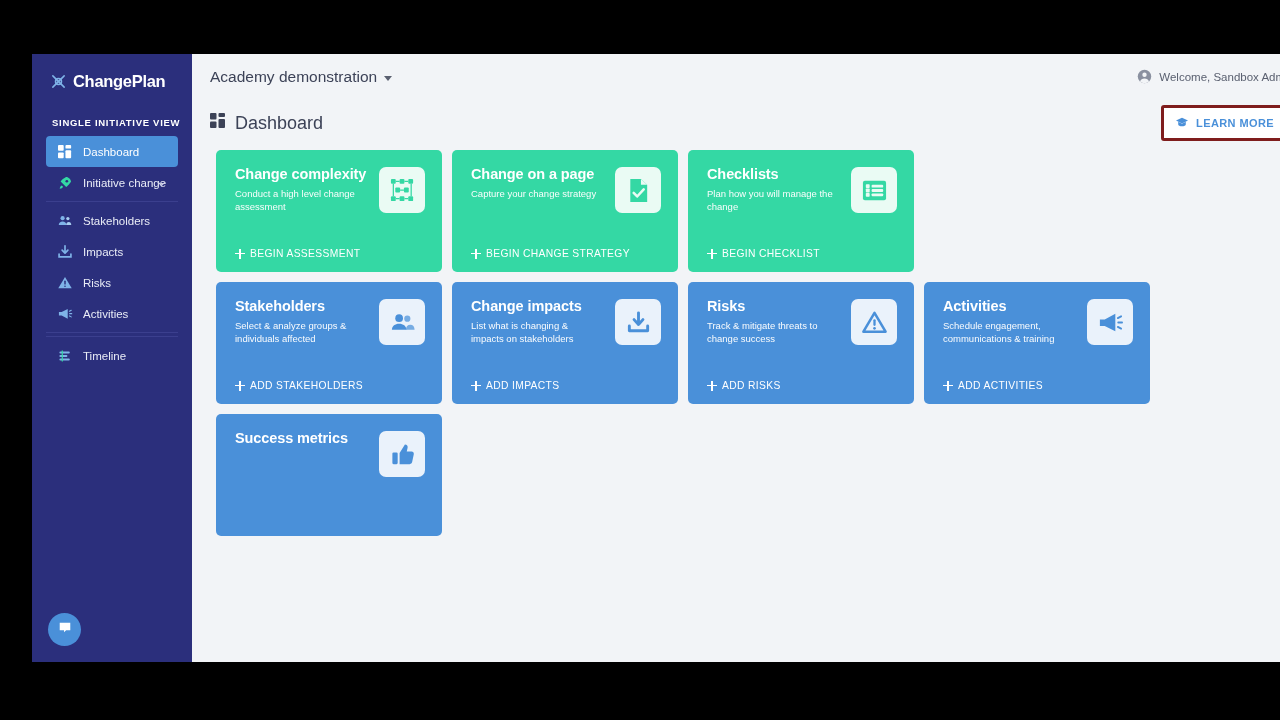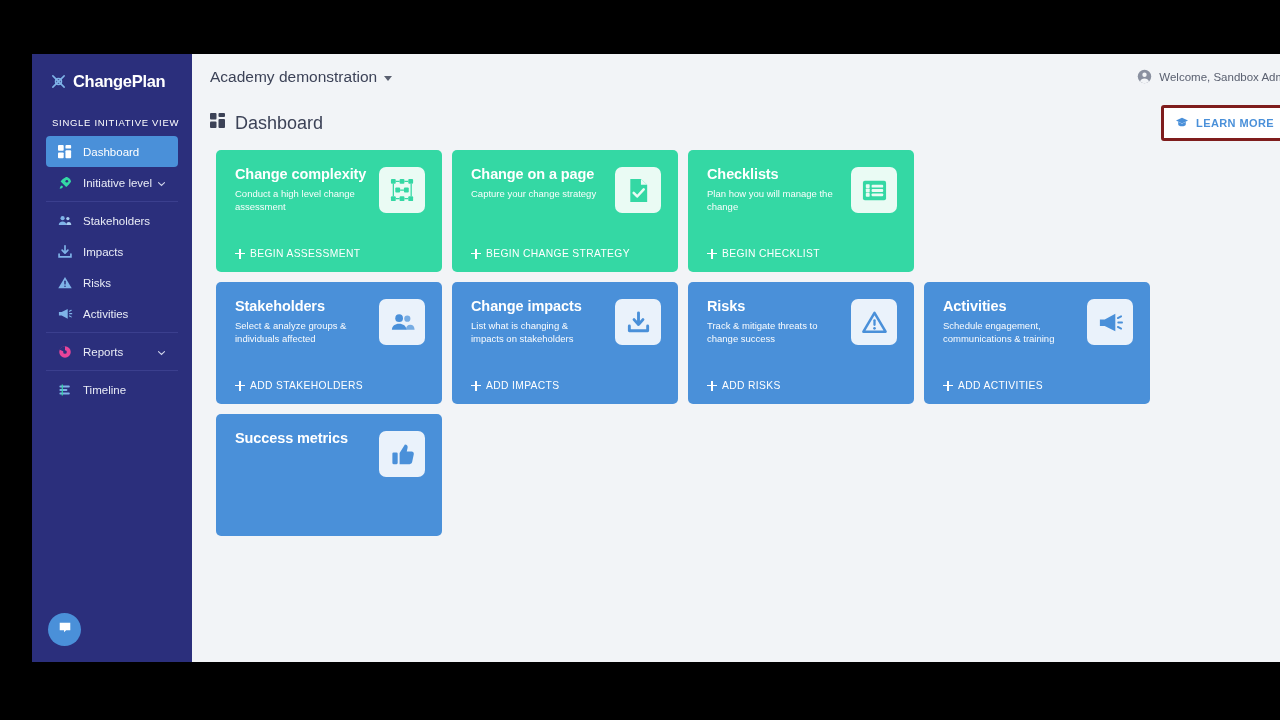--- a/index.html
+++ b/index.html
@@ -33,21 +33,21 @@
     display: flex; align-items: center; gap: 6px;
     padding: 18px 0 0 18px;
   }
   .logo-mark { width: 17px; height: 17px; flex: 0 0 auto; }
   .logo-text {
     font-size: 16.5px; font-weight: bold; letter-spacing: -0.3px;
     color: #ffffff; white-space: nowrap;
   }
   .section-label {
     margin: 26px 0 8px 20px;
-    font-size: 9.5px; font-weight: normal; letter-spacing: 0.7px;
+    font-size: 9.5px; font-weight: bold; letter-spacing: 0.7px;
     color: #ffffff;
   }
   .nav-list { list-style: none; }
   .nav-item {
     position: relative;
     display: flex; align-items: center;
     height: 31px;
     margin: 0 14px 0 14px;
     padding-left: 10px;
     border-radius: 4px;
@@ -248,21 +248,21 @@
       </li>
 
       <li class="nav-item">
         <span class="nav-ico">
           <svg viewBox="0 0 20 20" width="16" height="16">
             <path d="M11.5 2.5c3 0 6 3 6 6 0 0-2.5 4-6 6.5L8 11.5 4.5 8C7 4.5 11.5 2.5 11.5 2.5z" fill="#34d8a4"></path>
             <circle cx="12.3" cy="7.8" r="1.7" fill="#2b2f7c"></circle>
             <path d="M6 13c-1.6.6-2.4 2.2-2.6 4.2 2-.2 3.6-1 4.2-2.6z" fill="#34d8a4"></path>
           </svg>
         </span>
-        <span>Initiative level</span>
+        <span>Initiative change</span>
         <span class="chev">
           <svg viewBox="0 0 12 12" width="9" height="9">
               <path d="M2 4.2 L6 8 L10 4.2" fill="none" stroke="#cfd4ea" stroke-width="1.5" stroke-linecap="round"></path>
             </svg>
         </span>
       </li>
 
       <div class="nav-sep"></div>
 
       <li class="nav-item">
@@ -304,35 +304,20 @@
           <svg viewBox="0 0 20 20" width="16" height="16">
             <path d="M2.4 7.6 h3.4 L13.4 3.6 v12.2 L5.8 12 H2.4 Z" fill="#7fb3e8"></path>
             <path d="M15.6 6.6 L17.8 5.4 M15.8 9.6 H18.4 M15.6 12.4 L17.8 13.6" stroke="#7fb3e8" stroke-width="1.4" stroke-linecap="round"></path>
           </svg>
         </span>
         <span>Activities</span>
       </li>
 
       <div class="nav-sep"></div>
 
-      <li class="nav-item">
-        <span class="nav-ico">
-          <svg viewBox="0 0 20 20" width="16" height="16">
-            <circle cx="10" cy="10" r="7.2" fill="#e8449a"></circle>
-            <path d="M10 10 V2.8 A7.2 7.2 0 0 0 3.4 7.2 Z" fill="#2b2f7c"></path>
-            <circle cx="10" cy="10" r="2.3" fill="#2b2f7c"></circle>
-          </svg>
-        </span>
-        <span>Reports</span>
-        <span class="chev">
-          <svg viewBox="0 0 12 12" width="9" height="9">
-              <path d="M2 4.2 L6 8 L10 4.2" fill="none" stroke="#cfd4ea" stroke-width="1.5" stroke-linecap="round"></path>
-            </svg>
-        </span>
-      </li>
 
       <div class="nav-sep"></div>
 
       <li class="nav-item">
         <span class="nav-ico">
           <svg viewBox="0 0 20 20" width="16" height="16">
             <rect x="3" y="4.4" width="13" height="2.4" rx="1.2" fill="#7fb3e8"></rect>
             <rect x="3" y="8.8" width="10" height="2.4" rx="1.2" fill="#7fb3e8"></rect>
             <rect x="3" y="13.2" width="13" height="2.4" rx="1.2" fill="#7fb3e8"></rect>
             <path d="M6.6 3 V17" stroke="#34d8a4" stroke-width="1.5"></path>

